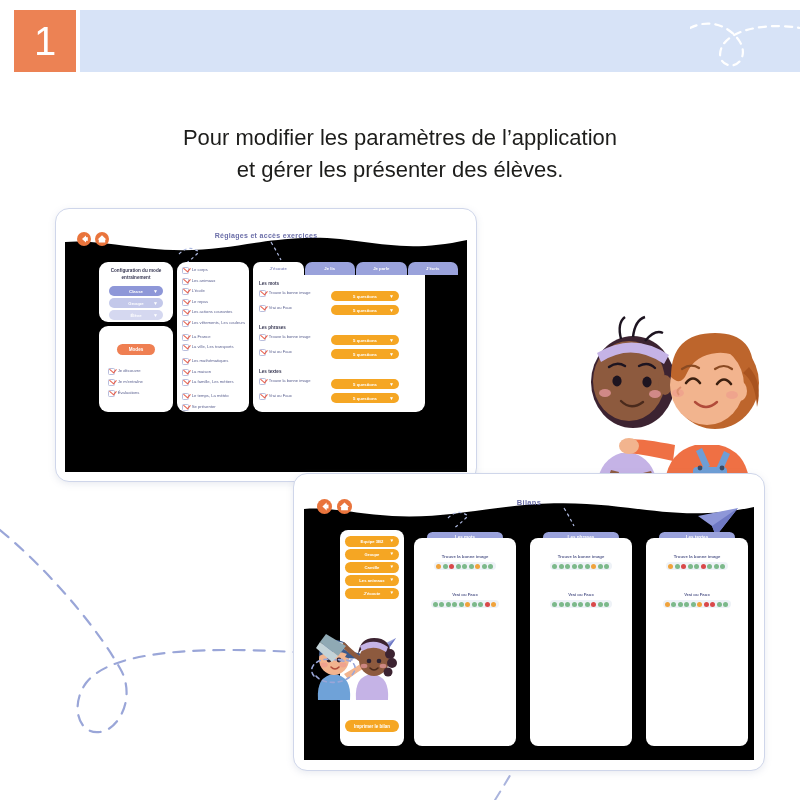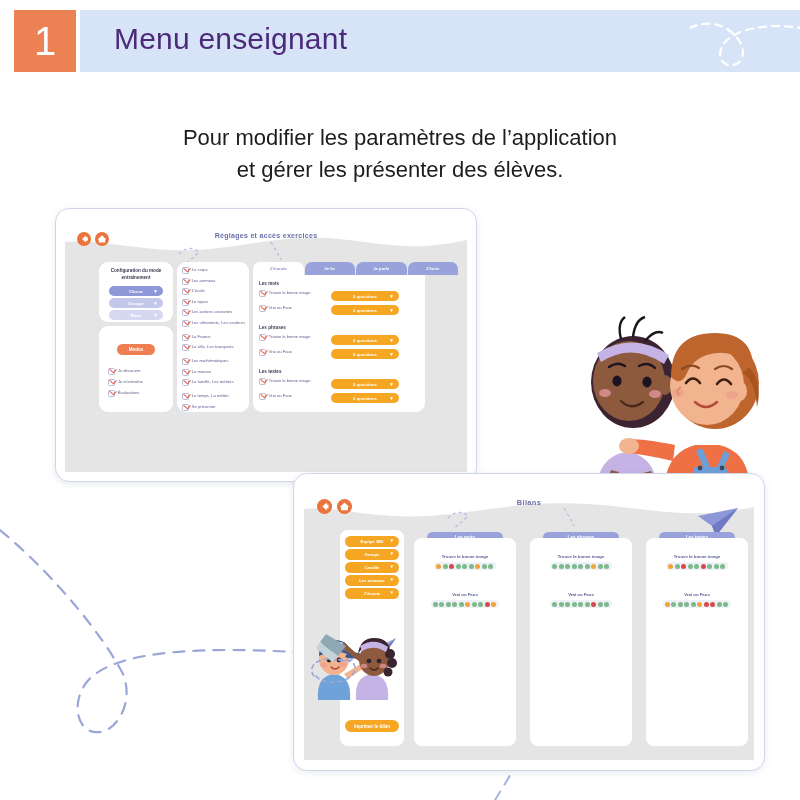--- a/index.html
+++ b/index.html
@@ -23,21 +23,21 @@
     color:#ffffff;font-size:40px;line-height:62px;text-align:center;font-weight:400;}
   .header-title{position:absolute;left:114px;top:22px;color:#4c2a7a;font-size:30px;letter-spacing:.2px;}
 
   
   .subtitle{position:absolute;left:0;top:122px;width:800px;text-align:center;
     color:#1d1d1b;font-size:22px;line-height:1.45;}
 
   
   .tablet{position:absolute;background:#ffffff;border:1.4px solid #cfd6ea;border-radius:14px;
     box-shadow:0 2px 7px rgba(120,130,170,.16);}
-  .screen{position:absolute;background:#e5e5e5;overflow:hidden;}
+  .screen{position:absolute;background:#000000;overflow:hidden;}
 
   
   #tablet1{left:55px;top:208px;width:420px;height:272px;}
   #screen1{left:9px;top:17px;width:402px;height:246px;}
   
   #tablet2{left:293px;top:473px;width:470px;height:296px;}
   #screen2{left:10px;top:18px;width:450px;height:268px;}
 
   
   .topbar{position:absolute;left:0;top:0;width:100%;height:30px;}
@@ -112,21 +112,20 @@
     <path d="M58 288 C 70 282 80 280 92 280" fill="none" stroke="#b5bee2" stroke-width="1.6" stroke-dasharray="6 6" stroke-linecap="round"></path>
   </svg>
 
   <div class="header">
     <div class="header-bar"></div>
     <svg class="header-deco" viewBox="0 0 110 62">
       <path d="M0 18 C 20 8 40 16 50 32 C 58 46 48 58 38 55 C 27 52 27 36 41 27
                C 57 16 88 14 110 18" fill="none" stroke="#ffffff" stroke-width="2.2" stroke-dasharray="7 6" stroke-linecap="round"></path>
     </svg>
     <div class="header-num">1</div>
-    <div class="header-title">Menu enseignant</div>
   </div>
 
   <div class="subtitle">
     <div>Pour modifier les paramètres de l’application</div>
     <div>et gérer les présenter des élèves.</div>
   </div>
 
   <svg style="position:absolute;left:525px;top:305px;width:280px;height:195px;" viewBox="0 0 280 195">
 
     <path d="M96 148 q-20 6 -24 30 l0 17 l60 0 l0 -17 q-4 -24 -24 -30 z" fill="#c5b3e6"></path>

